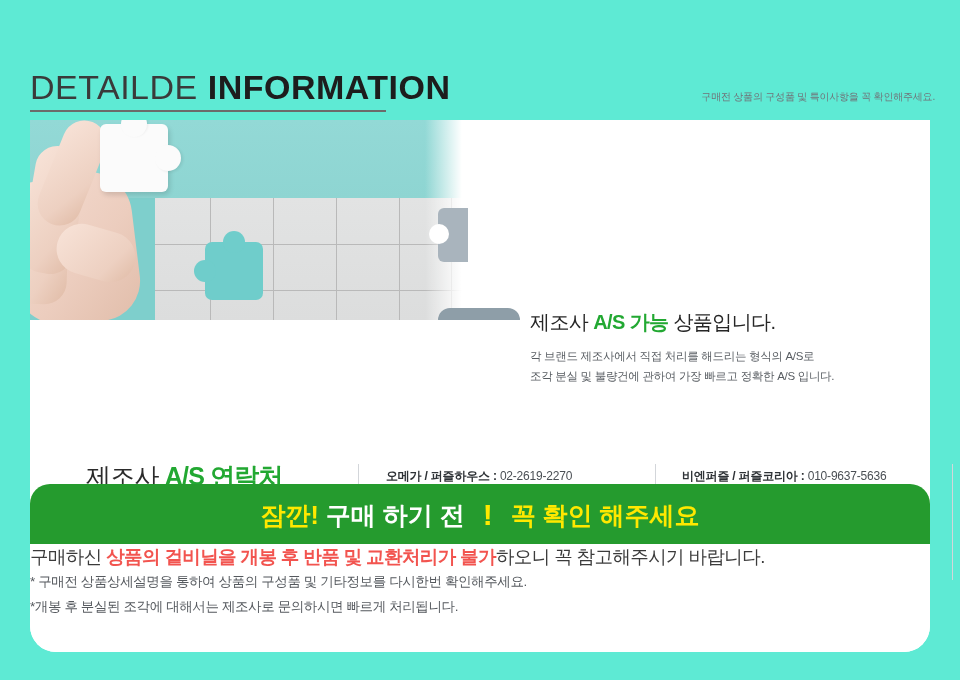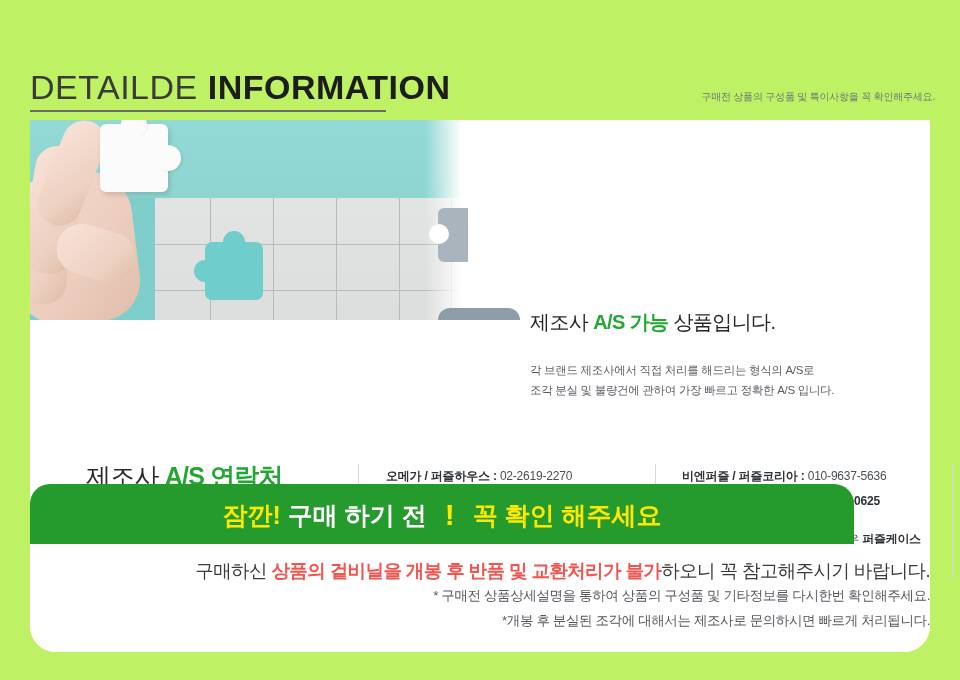--- a/index.html
+++ b/index.html
@@ -5,21 +5,21 @@
   * { margin:0; padding:0; box-sizing:border-box; }
   html, body {
     width:960px; height:680px;
     background:#eef1f5;
     font-family:"Liberation Sans", sans-serif;
     overflow:hidden;
   }
   #page {
     position:relative;
     width:960px; height:680px;
-    background:#bef264;
+    background:#5eead4;
   }
 
   
   .header {
     position:absolute; left:30px; top:70px;
     width:360px;
   }
   .header-title {
     font-size:34px;
     letter-spacing:0.5px;
@@ -159,21 +159,21 @@
   .hero-head {
     font-size:20px;
     color:#262626;
     letter-spacing:-0.6px;
     white-space:nowrap;
     line-height:1.2;
   }
   .hero-head .accent { color:#22a832; font-weight:bold; }
   .hero-head .k { font-weight:normal; }
   .hero-sub {
-    margin-top:26px;
+    margin-top:12px;
     font-size:11.5px;
     color:#585d62;
     line-height:1.75;
     letter-spacing:-0.3px;
     white-space:nowrap;
   }
 
   
   .contact {
     position:absolute; left:30px; top:340px;
@@ -224,21 +224,21 @@
     line-height:1.75;
     letter-spacing:-0.3px;
     white-space:nowrap;
   }
   .contact-note .b { font-weight:bold; color:#2e3236; }
   .contact-note .indent { padding-left:8px; display:block; }
 
   
   .green-banner {
     position:absolute; left:30px; top:484px;
-    width:824px; height:60px;
+    width:900px; height:60px;
     background:#259b2e;
     border-radius:20px 20px 0 0;
     display:flex; align-items:center; justify-content:center;
   }
   .gb-text {
     font-size:25px;
     font-weight:bold;
     letter-spacing:0px;
     white-space:nowrap;
     line-height:1;
@@ -253,22 +253,21 @@
     padding:0 18px;
     transform:translateY(1px);
   }
 
   
   .bottom {
     position:absolute; left:30px; top:544px;
     width:900px; height:108px;
     background:#ffffff;
     border-radius:0 0 26px 26px;
-    text-align:right;
-    padding-top:14px;
+    text-align:left;
   }
   .bn-main {
     font-size:18.5px;
     color:#3b3b3b;
     letter-spacing:-0.6px;
     white-space:nowrap;
     line-height:1.4;
   }
   .bn-main .red { color:#f2544f; font-weight:bold; }
   .bn-sub {

